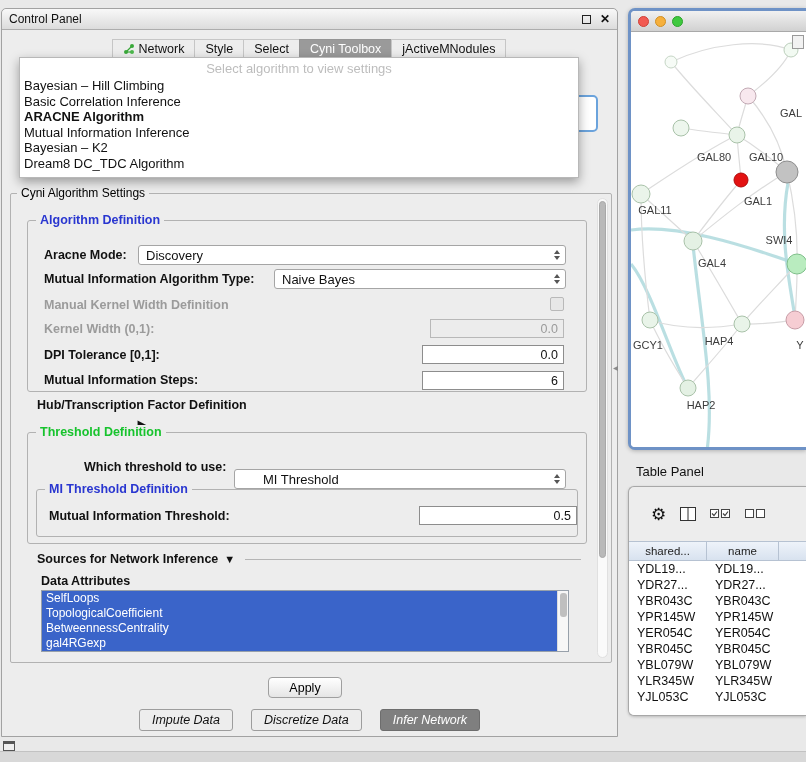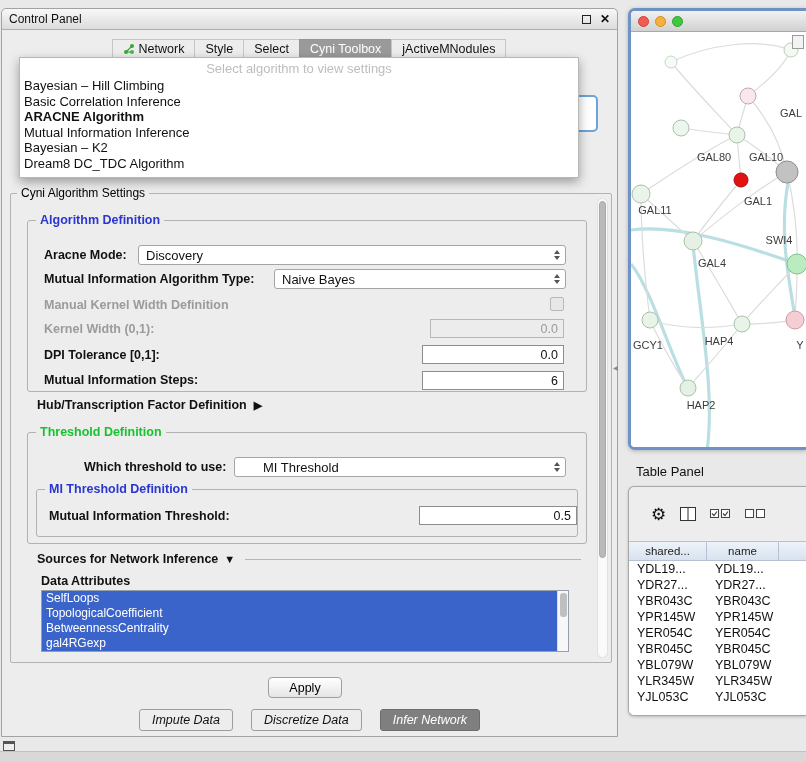--- a/index.html
+++ b/index.html
@@ -72,21 +72,21 @@
   .tri-down { width:0; height:0; border-left:3.5px solid transparent; border-right:3.5px solid transparent;
     border-top:4px solid #555; }
 
   .field { position:absolute; height:19px; background:#fff; border:1px solid #8d8d8d;
     font-size:12.5px; display:flex; align-items:center; justify-content:flex-end; padding:0 5px; }
   .field.disabled { background:#ececec; color:#9b9b9b; border-color:#b8b8b8; }
 
   .checkbox { position:absolute; width:14px; height:14px; border:1px solid #b9b9b9; background:#e7e7e7; border-radius:2px; }
 
   .hub-row { position:absolute; left:26px; top:204px; display:flex; align-items:center; gap:7px;
-    font-size:12.5px; font-weight:700; }
+    font-size:12.5px; font-weight:700;flex-direction:column; }
   .glyph { font-size:11px; line-height:1; }
 
   .sources-row { position:absolute; left:26px; right:30px; top:358px; display:flex; align-items:center; gap:6px;
     font-size:12.5px; font-weight:700; }
   .sources-row .rule { flex:1; height:1px; background:#b5b5b5; margin-left:4px; }
 
   .lbl-dataattr { position:absolute; left:30px; top:380px; font-size:12.5px; font-weight:700; }
 
   .attr-list { position:absolute; left:30px; top:396px; width:528px; height:62px;
     border:1px solid #97a0aa; background:#fff; overflow:hidden; }
@@ -252,21 +252,21 @@
 
     <div class="hub-row">
       <span>Hub/Transcription Factor Definition</span>
       <span class="glyph">▶</span>
     </div>
 
     <div class="group threshold-group">
       <span class="group-title green">Threshold Definition</span>
 
       <span class="lbl" style="left:56px; top:27px;">Which threshold to use:</span>
-      <div class="combo" style="left:206px; right:20px; top:24px;padding-left:28px;">
+      <div class="combo" style="left:206px; right:20px; top:36px;padding-left:28px;">
         <span>MI Threshold</span>
         <span class="arrows">
             <span class="tri-up"></span>
             <span class="tri-down"></span>
           </span>
       </div>
 
       <div class="group mi-def-group">
         <span class="group-title blue">MI Threshold Definition</span>
         <span class="lbl" style="left:12px; top:19px;">Mutual Information Threshold:</span>

